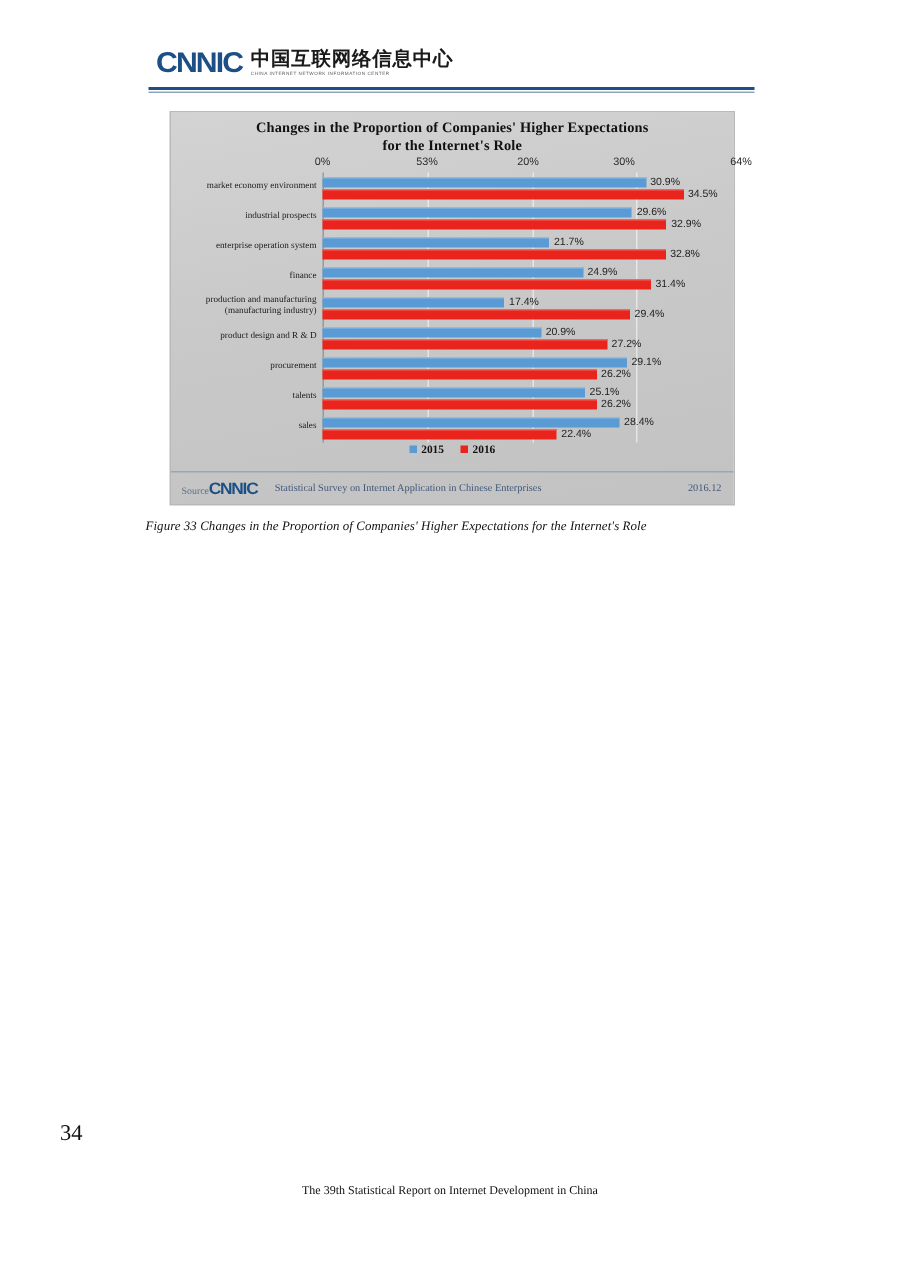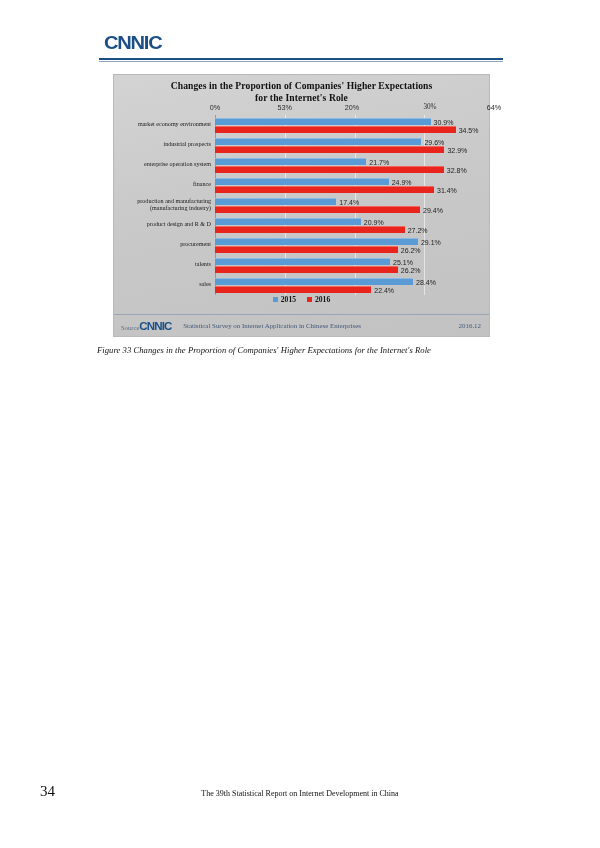--- a/index.html
+++ b/index.html
@@ -264,21 +264,21 @@
     font-size: 8.6px;
     color: #111111;
     letter-spacing: 0.05px;
     font-style: italic;
   }
 
   
   #page-number {
     position: absolute;
     left: 40px;
-    top: 783px;
+    top: 748px;
     font-family: "Liberation Serif", serif;
     font-size: 15px;
     color: #111111;
   }
   #footer-text {
     position: absolute;
     left: 0;
     top: 789px;
     width: 600px;
     text-align: center;
@@ -286,37 +286,41 @@
     font-size: 8px;
     color: #111111;
   }
 </style>
 </head>
 <body>
 
 <div id="page-header">
   <div id="logo-block">
     <span class="cnnic-wordmark">CNNIC</span>
+    <span class="cnnic-zh-wrap">
+      <span class="cnnic-zh">中国互联网络信息中心</span>
+      <span class="cnnic-en">CHINA INTERNET NETWORK INFORMATION CENTER</span>
+    </span>
   </div>
   <div id="header-rule-thick"></div>
   <div id="header-rule-thin"></div>
 </div>
 
 <div id="chart-panel">
 
   <div id="chart-title">
     <span class="ln">Changes in the Proportion of Companies' Higher Expectations</span>
     <span class="ln">for the Internet's Role</span>
   </div>
 
   <div class="x-axis-labels" id="x-axis-labels">
       <span class="x-tick" style="left: 0px;">0%</span>
       <span class="x-tick" style="left: 69.75px;">53%</span>
       <span class="x-tick" style="left: 137px;">20%</span>
-      <span class="x-tick" style="left: 215px; font-family: Liberation Serif, serif;">30%</span>
+      <span class="x-tick" style="left: 201px;">30%</span>
       <span class="x-tick" style="left: 279px;">64%</span>
     </div>
 
   <div id="plot-area">
       <div class="gridline axis0" style="left: 0px;"></div>
       <div class="gridline" style="left: 69.75px;"></div>
       <div class="gridline" style="left: 139.5px;"></div>
       <div class="gridline" style="left: 209.25px;"></div>
       <div class="gridline" style="left: 279px;"></div>
       <div class="cat-row" style="top: 0px; height: 20px;">

